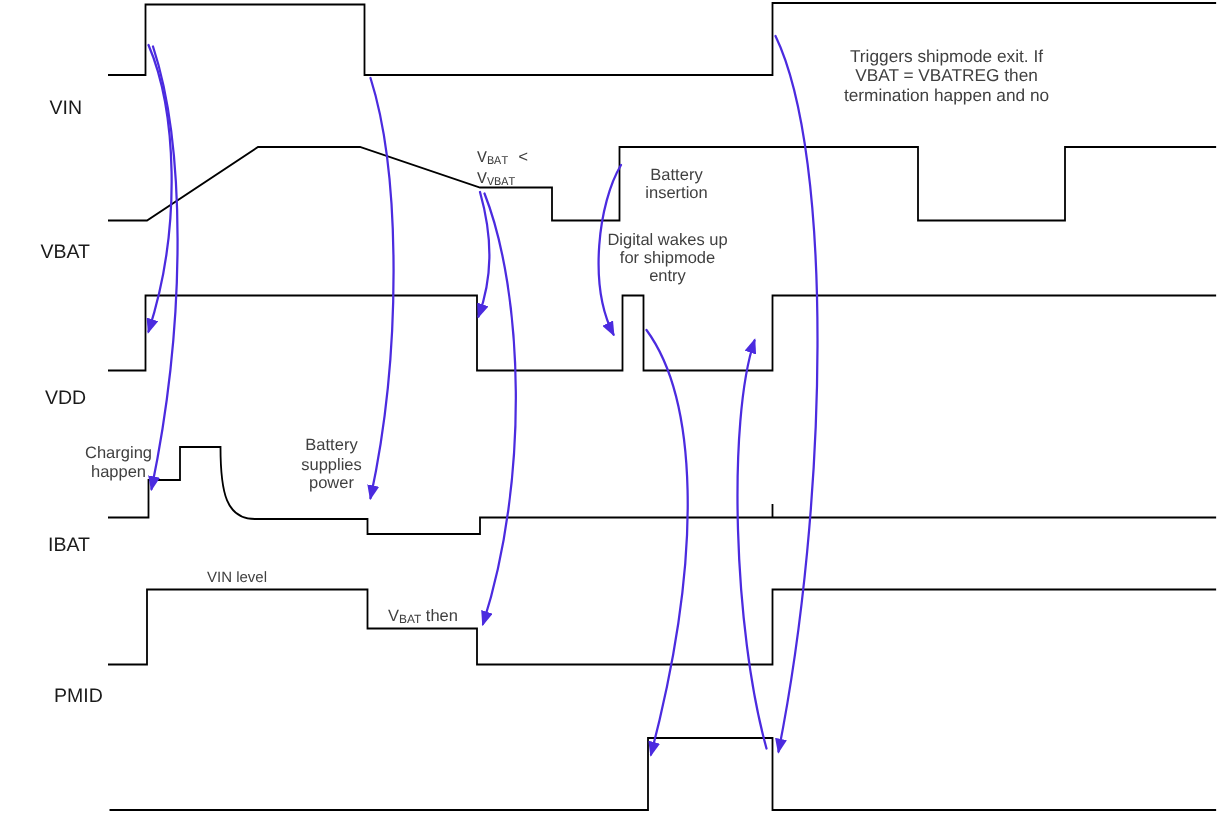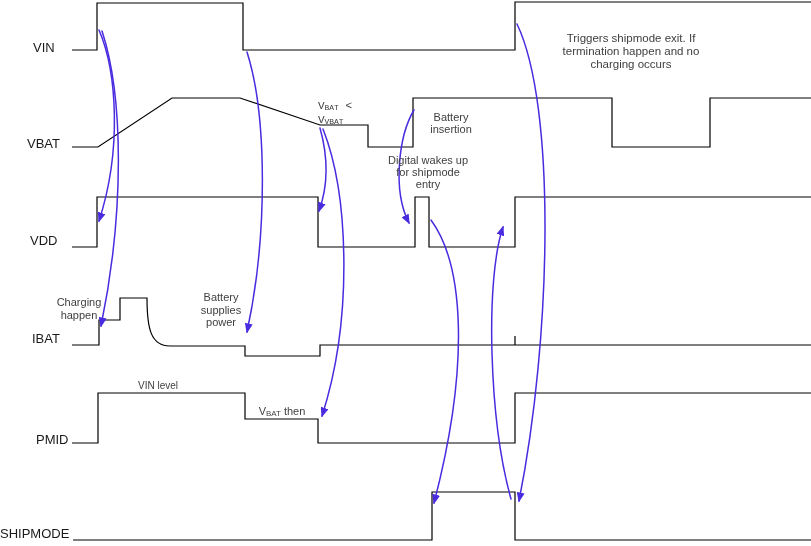--- a/index.html
+++ b/index.html
@@ -12,20 +12,21 @@
   }
   #wave-svg{position:absolute;left:0;top:0;}
   .waveform{fill:none;stroke:#000000;stroke-width:1.2;stroke-linejoin:miter;stroke-linecap:butt;}
   .arrow{fill:none;stroke:#4b2bdf;stroke-width:1.5;stroke-linecap:round;}
   .sig-label{
     position:absolute;
     color:#1a1a1a;
     font-size:13px;
     line-height:13px;
     white-space:nowrap;
+    margin-top:24px;
   }
   .annotation{
     position:absolute;
     color:#404040;
     white-space:nowrap;
   }
   .annotation.center{transform:translateX(-50%);text-align:center;}
   .annotation sub{font-size:0.72em;vertical-align:-0.18em;letter-spacing:0;}
 </style>
 </head>
@@ -77,29 +78,29 @@
         <div><span>power</span></div>
       </div>
       <div class="annotation" style="left: 318px; top: 100px; font-size: 11px; line-height: 12px; font-family: Liberation Mono, monospace;">
         <div><span>V</span><sub>BAT</sub><span> &lt;</span></div>
         <div><span>V</span><sub>VBAT</sub></div>
       </div>
       <div class="annotation center" style="left: 451px; top: 111px; font-size: 11px; line-height: 12px;">
         <div><span>Battery</span></div>
         <div><span>insertion</span></div>
       </div>
-      <div class="annotation center" style="left: 428px; top: 154px; font-size: 11px; line-height: 12px;">
+      <div class="annotation center" style="left: 445px; top: 154px; font-size: 11px; line-height: 12px;">
         <div><span>Digital wakes up</span></div>
         <div><span>for shipmode</span></div>
         <div><span>entry</span></div>
       </div>
       <div class="annotation center" style="left: 601px; top: 32px; font-size: 11.5px; line-height: 13px; margin-left: 30px;">
         <div><span>Triggers shipmode exit. If</span></div>
+        <div><span>VBAT = VBATREG then</span></div>
         <div><span>termination happen and no</span></div>
-        <div><span>charging occurs</span></div>
       </div>
       <div class="annotation center" style="left: 158px; top: 380px; font-size: 10px; line-height: 11px;">
         <div><span>VIN level</span></div>
       </div>
       <div class="annotation center" style="left: 282px; top: 405px; font-size: 11px; line-height: 12px;">
         <div><span>V</span><sub>BAT</sub><span> then</span></div>
       </div>
     </div>
 </div>
 

